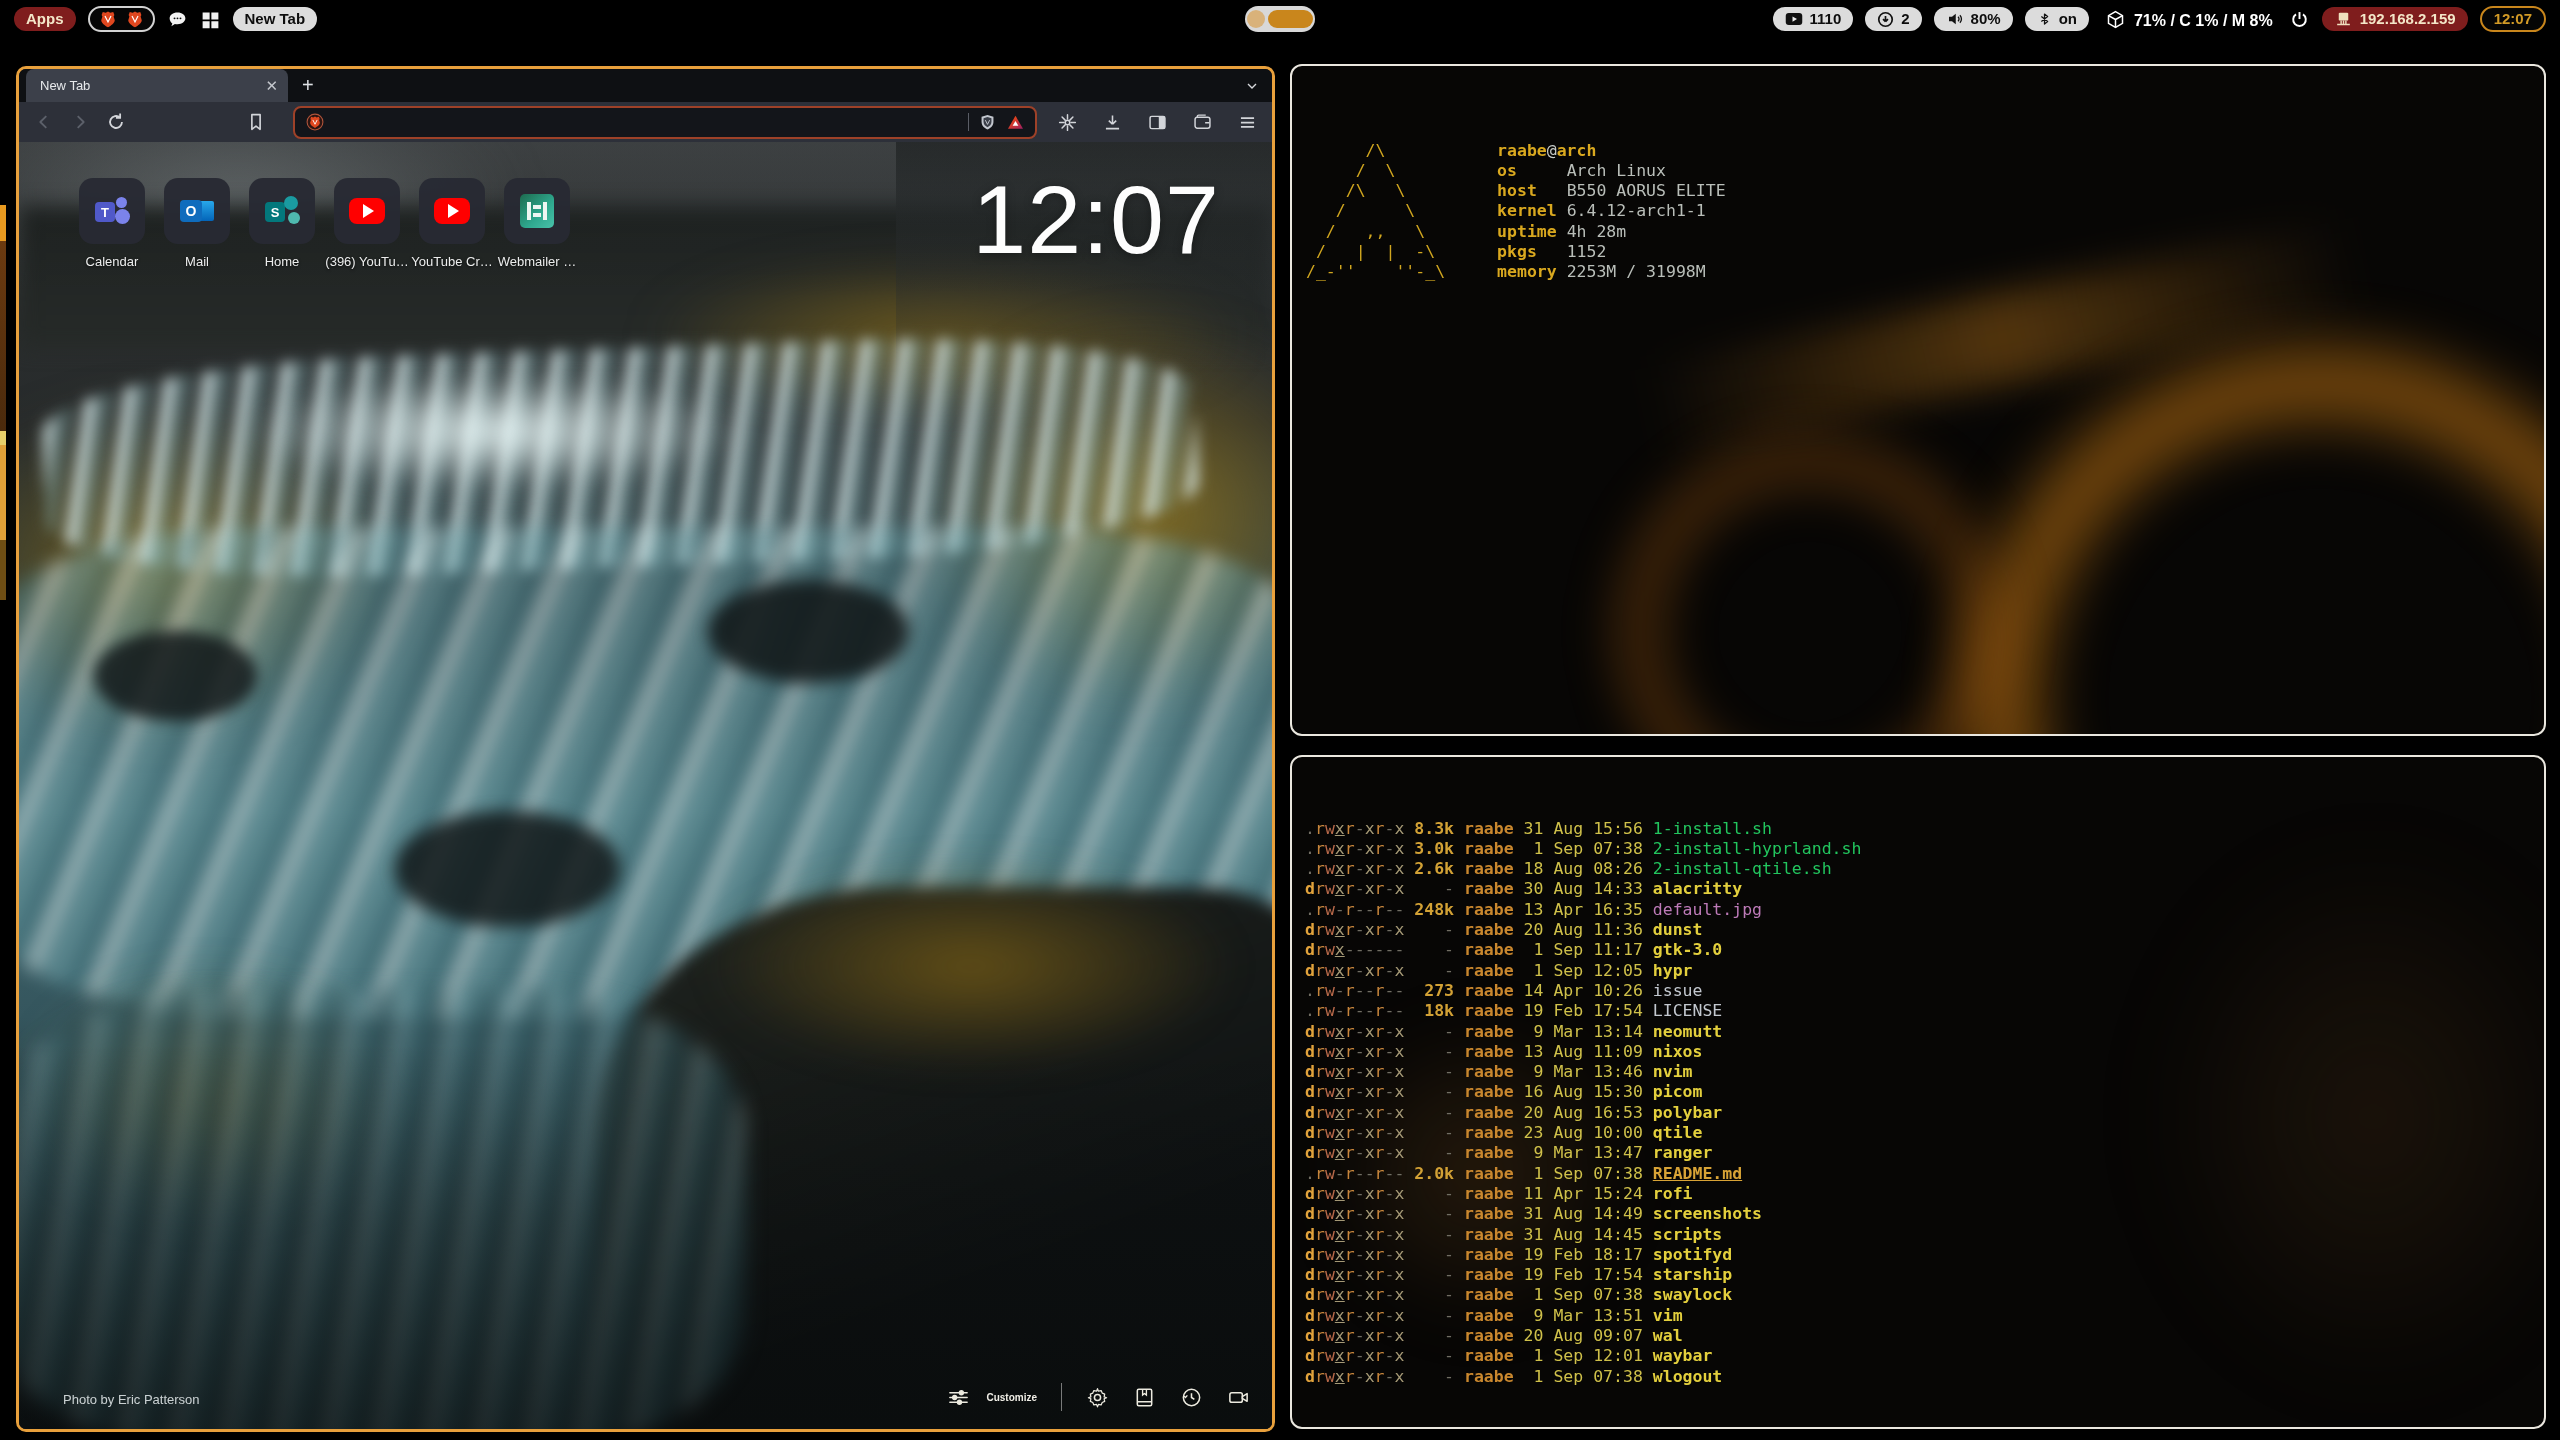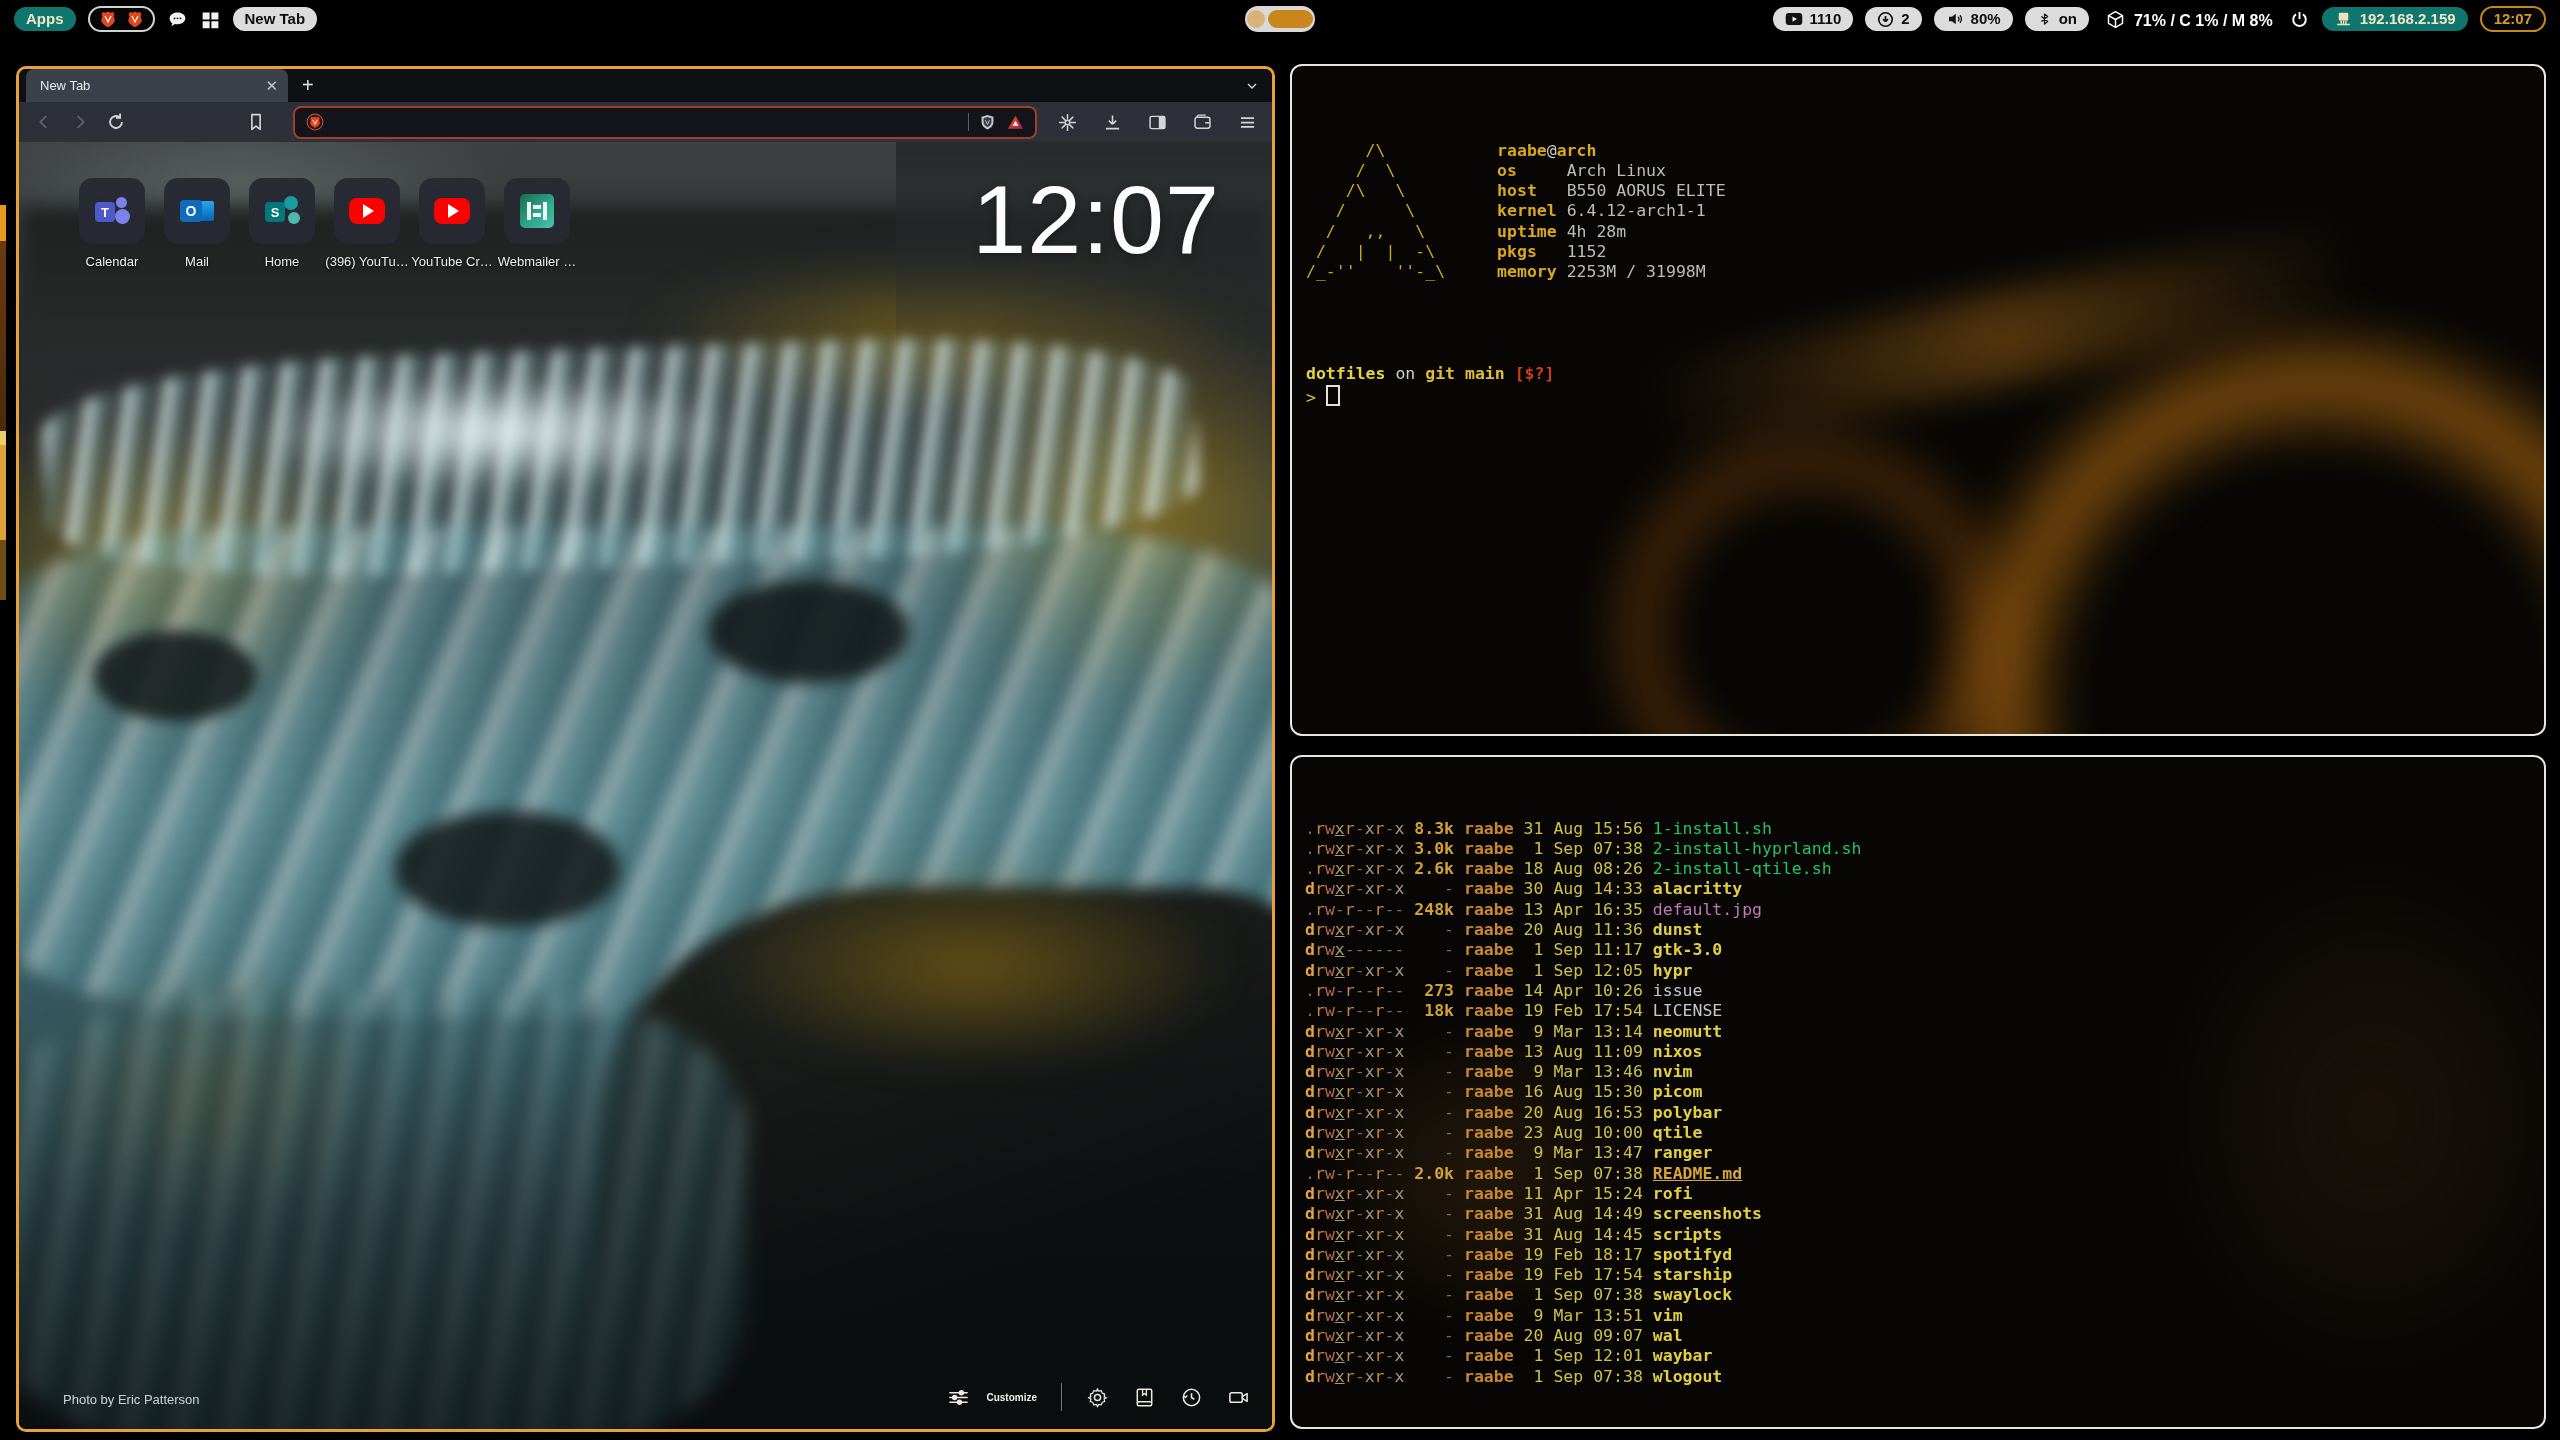--- a/index.html
+++ b/index.html
@@ -4,21 +4,21 @@
 <style>
   html,body{margin:0;padding:0;width:2560px;height:1440px;background:#000;overflow:hidden;
     font-family:"Liberation Sans",sans-serif;-webkit-font-smoothing:antialiased}
 
   
   #topbar{position:absolute;left:0;top:0;right:0;height:38px;display:flex;align-items:center;
     padding:0 14px;gap:12px;background:#000;z-index:50}
   .pill{display:flex;align-items:center;gap:7px;border-radius:999px;padding:3px 12px;
     font-size:15px;font-weight:700;line-height:18px}
   .pill.light{background:#dcdcdc;color:#0d0d0d}
-  .pill.orange{background:#0f766e;color:#f3e6c8}
+  .pill.orange{background:#7f1d1d;color:#f3e6c8}
   #ws-pill{background:#060606;border:2px solid #d2d2d2;padding:2px 9px;gap:9px}
   #toggle-pill{position:absolute;left:50%;top:50%;transform:translate(-50%,-50%);
     width:66px;height:22px;background:#d8d8d8;border-radius:999px;display:flex;align-items:center;padding:2px}
   #toggle-knob{width:18px;height:18px;border-radius:50%;background:#d9b27a}
   #toggle-bar{flex:1;height:18px;margin-left:3px;border-radius:999px;background:#c9861c}
   #tb-right{margin-left:auto;display:flex;align-items:center;gap:12px}
   .tb-ico{width:21px;height:21px;display:block}
   .sysstat{color:#fff;font-weight:700;font-size:16px;display:flex;align-items:flex-end;gap:8px;margin:0 4px}
   #clock-pill{border:2px solid #c9861c;color:#d29a26;background:#050505;padding:2px 12px}
 
@@ -462,21 +462,20 @@
     <div class="ff">
       <pre>      /\
      /  \
     /\   \
    /      \
   /   ,,   \
  /   |  |  -\
 /_-''    ''-_\</pre>
       <div class="ff-info"><div><span class="ff-u">raabe</span><span class="ff-at">@</span><span class="ff-u">arch</span></div><div><span class="ff-l">os     </span><span class="ff-v">Arch Linux</span></div><div><span class="ff-l">host   </span><span class="ff-v">B550 AORUS ELITE</span></div><div><span class="ff-l">kernel </span><span class="ff-v">6.4.12-arch1-1</span></div><div><span class="ff-l">uptime </span><span class="ff-v">4h 28m</span></div><div><span class="ff-l">pkgs   </span><span class="ff-v">1152</span></div><div><span class="ff-l">memory </span><span class="ff-v">2253M / 31998M</span></div></div>
     </div>
-    <div class="prompt"><div><span class="pr-dir">dotfiles</span> <span class="pr-on">on</span> <span class="pr-br">git main</span> <span class="pr-st">[$?]</span></div><div><span class="pr-sym">&gt; </span><span class="cursor"></span></div></div>
   </div>
 </div>
 
 <div id="term-bottom" class="termwin">
   <div class="glow g-soft1"></div>
   <div class="glow g-soft2"></div>
   <div class="tcontent">
     <div><div><span class="p-dot">.</span><span class="p-r">r</span><span class="p-w">w</span><span class="p-x u">x</span><span class="p-r">r</span><span class="p-dash">-</span><span class="p-x">x</span><span class="p-r">r</span><span class="p-dash">-</span><span class="p-x">x</span> <span class="sz">8.3k</span> <span class="usr">raabe</span> <span class="dt">31 Aug 15:56</span> <span class="n-script">1-install.sh</span></div><div><span class="p-dot">.</span><span class="p-r">r</span><span class="p-w">w</span><span class="p-x u">x</span><span class="p-r">r</span><span class="p-dash">-</span><span class="p-x">x</span><span class="p-r">r</span><span class="p-dash">-</span><span class="p-x">x</span> <span class="sz">3.0k</span> <span class="usr">raabe</span> <span class="dt"> 1 Sep 07:38</span> <span class="n-script">2-install-hyprland.sh</span></div><div><span class="p-dot">.</span><span class="p-r">r</span><span class="p-w">w</span><span class="p-x u">x</span><span class="p-r">r</span><span class="p-dash">-</span><span class="p-x">x</span><span class="p-r">r</span><span class="p-dash">-</span><span class="p-x">x</span> <span class="sz">2.6k</span> <span class="usr">raabe</span> <span class="dt">18 Aug 08:26</span> <span class="n-script">2-install-qtile.sh</span></div><div><span class="p-d">d</span><span class="p-r">r</span><span class="p-w">w</span><span class="p-x u">x</span><span class="p-r">r</span><span class="p-dash">-</span><span class="p-x">x</span><span class="p-r">r</span><span class="p-dash">-</span><span class="p-x">x</span> <span class="p-dash">   -</span> <span class="usr">raabe</span> <span class="dt">30 Aug 14:33</span> <span class="n-dir">alacritty</span></div><div><span class="p-dot">.</span><span class="p-r">r</span><span class="p-w">w</span><span class="p-dash">-</span><span class="p-r">r</span><span class="p-dash">-</span><span class="p-dash">-</span><span class="p-r">r</span><span class="p-dash">-</span><span class="p-dash">-</span> <span class="sz">248k</span> <span class="usr">raabe</span> <span class="dt">13 Apr 16:35</span> <span class="n-image">default.jpg</span></div><div><span class="p-d">d</span><span class="p-r">r</span><span class="p-w">w</span><span class="p-x u">x</span><span class="p-r">r</span><span class="p-dash">-</span><span class="p-x">x</span><span class="p-r">r</span><span class="p-dash">-</span><span class="p-x">x</span> <span class="p-dash">   -</span> <span class="usr">raabe</span> <span class="dt">20 Aug 11:36</span> <span class="n-dir">dunst</span></div><div><span class="p-d">d</span><span class="p-r">r</span><span class="p-w">w</span><span class="p-x u">x</span><span class="p-dash">-</span><span class="p-dash">-</span><span class="p-dash">-</span><span class="p-dash">-</span><span class="p-dash">-</span><span class="p-dash">-</span> <span class="p-dash">   -</span> <span class="usr">raabe</span> <span class="dt"> 1 Sep 11:17</span> <span class="n-dir">gtk-3.0</span></div><div><span class="p-d">d</span><span class="p-r">r</span><span class="p-w">w</span><span class="p-x u">x</span><span class="p-r">r</span><span class="p-dash">-</span><span class="p-x">x</span><span class="p-r">r</span><span class="p-dash">-</span><span class="p-x">x</span> <span class="p-dash">   -</span> <span class="usr">raabe</span> <span class="dt"> 1 Sep 12:05</span> <span class="n-dir">hypr</span></div><div><span class="p-dot">.</span><span class="p-r">r</span><span class="p-w">w</span><span class="p-dash">-</span><span class="p-r">r</span><span class="p-dash">-</span><span class="p-dash">-</span><span class="p-r">r</span><span class="p-dash">-</span><span class="p-dash">-</span> <span class="sz"> 273</span> <span class="usr">raabe</span> <span class="dt">14 Apr 10:26</span> <span class="n-file">issue</span></div><div><span class="p-dot">.</span><span class="p-r">r</span><span class="p-w">w</span><span class="p-dash">-</span><span class="p-r">r</span><span class="p-dash">-</span><span class="p-dash">-</span><span class="p-r">r</span><span class="p-dash">-</span><span class="p-dash">-</span> <span class="sz"> 18k</span> <span class="usr">raabe</span> <span class="dt">19 Feb 17:54</span> <span class="n-file">LICENSE</span></div><div><span class="p-d">d</span><span class="p-r">r</span><span class="p-w">w</span><span class="p-x u">x</span><span class="p-r">r</span><span class="p-dash">-</span><span class="p-x">x</span><span class="p-r">r</span><span class="p-dash">-</span><span class="p-x">x</span> <span class="p-dash">   -</span> <span class="usr">raabe</span> <span class="dt"> 9 Mar 13:14</span> <span class="n-dir">neomutt</span></div><div><span class="p-d">d</span><span class="p-r">r</span><span class="p-w">w</span><span class="p-x u">x</span><span class="p-r">r</span><span class="p-dash">-</span><span class="p-x">x</span><span class="p-r">r</span><span class="p-dash">-</span><span class="p-x">x</span> <span class="p-dash">   -</span> <span class="usr">raabe</span> <span class="dt">13 Aug 11:09</span> <span class="n-dir">nixos</span></div><div><span class="p-d">d</span><span class="p-r">r</span><span class="p-w">w</span><span class="p-x u">x</span><span class="p-r">r</span><span class="p-dash">-</span><span class="p-x">x</span><span class="p-r">r</span><span class="p-dash">-</span><span class="p-x">x</span> <span class="p-dash">   -</span> <span class="usr">raabe</span> <span class="dt"> 9 Mar 13:46</span> <span class="n-dir">nvim</span></div><div><span class="p-d">d</span><span class="p-r">r</span><span class="p-w">w</span><span class="p-x u">x</span><span class="p-r">r</span><span class="p-dash">-</span><span class="p-x">x</span><span class="p-r">r</span><span class="p-dash">-</span><span class="p-x">x</span> <span class="p-dash">   -</span> <span class="usr">raabe</span> <span class="dt">16 Aug 15:30</span> <span class="n-dir">picom</span></div><div><span class="p-d">d</span><span class="p-r">r</span><span class="p-w">w</span><span class="p-x u">x</span><span class="p-r">r</span><span class="p-dash">-</span><span class="p-x">x</span><span class="p-r">r</span><span class="p-dash">-</span><span class="p-x">x</span> <span class="p-dash">   -</span> <span class="usr">raabe</span> <span class="dt">20 Aug 16:53</span> <span class="n-dir">polybar</span></div><div><span class="p-d">d</span><span class="p-r">r</span><span class="p-w">w</span><span class="p-x u">x</span><span class="p-r">r</span><span class="p-dash">-</span><span class="p-x">x</span><span class="p-r">r</span><span class="p-dash">-</span><span class="p-x">x</span> <span class="p-dash">   -</span> <span class="usr">raabe</span> <span class="dt">23 Aug 10:00</span> <span class="n-dir">qtile</span></div><div><span class="p-d">d</span><span class="p-r">r</span><span class="p-w">w</span><span class="p-x u">x</span><span class="p-r">r</span><span class="p-dash">-</span><span class="p-x">x</span><span class="p-r">r</span><span class="p-dash">-</span><span class="p-x">x</span> <span class="p-dash">   -</span> <span class="usr">raabe</span> <span class="dt"> 9 Mar 13:47</span> <span class="n-dir">ranger</span></div><div><span class="p-dot">.</span><span class="p-r">r</span><span class="p-w">w</span><span class="p-dash">-</span><span class="p-r">r</span><span class="p-dash">-</span><span class="p-dash">-</span><span class="p-r">r</span><span class="p-dash">-</span><span class="p-dash">-</span> <span class="sz">2.0k</span> <span class="usr">raabe</span> <span class="dt"> 1 Sep 07:38</span> <span class="n-readme">README.md</span></div><div><span class="p-d">d</span><span class="p-r">r</span><span class="p-w">w</span><span class="p-x u">x</span><span class="p-r">r</span><span class="p-dash">-</span><span class="p-x">x</span><span class="p-r">r</span><span class="p-dash">-</span><span class="p-x">x</span> <span class="p-dash">   -</span> <span class="usr">raabe</span> <span class="dt">11 Apr 15:24</span> <span class="n-dir">rofi</span></div><div><span class="p-d">d</span><span class="p-r">r</span><span class="p-w">w</span><span class="p-x u">x</span><span class="p-r">r</span><span class="p-dash">-</span><span class="p-x">x</span><span class="p-r">r</span><span class="p-dash">-</span><span class="p-x">x</span> <span class="p-dash">   -</span> <span class="usr">raabe</span> <span class="dt">31 Aug 14:49</span> <span class="n-dir">screenshots</span></div><div><span class="p-d">d</span><span class="p-r">r</span><span class="p-w">w</span><span class="p-x u">x</span><span class="p-r">r</span><span class="p-dash">-</span><span class="p-x">x</span><span class="p-r">r</span><span class="p-dash">-</span><span class="p-x">x</span> <span class="p-dash">   -</span> <span class="usr">raabe</span> <span class="dt">31 Aug 14:45</span> <span class="n-dir">scripts</span></div><div><span class="p-d">d</span><span class="p-r">r</span><span class="p-w">w</span><span class="p-x u">x</span><span class="p-r">r</span><span class="p-dash">-</span><span class="p-x">x</span><span class="p-r">r</span><span class="p-dash">-</span><span class="p-x">x</span> <span class="p-dash">   -</span> <span class="usr">raabe</span> <span class="dt">19 Feb 18:17</span> <span class="n-dir">spotifyd</span></div><div><span class="p-d">d</span><span class="p-r">r</span><span class="p-w">w</span><span class="p-x u">x</span><span class="p-r">r</span><span class="p-dash">-</span><span class="p-x">x</span><span class="p-r">r</span><span class="p-dash">-</span><span class="p-x">x</span> <span class="p-dash">   -</span> <span class="usr">raabe</span> <span class="dt">19 Feb 17:54</span> <span class="n-dir">starship</span></div><div><span class="p-d">d</span><span class="p-r">r</span><span class="p-w">w</span><span class="p-x u">x</span><span class="p-r">r</span><span class="p-dash">-</span><span class="p-x">x</span><span class="p-r">r</span><span class="p-dash">-</span><span class="p-x">x</span> <span class="p-dash">   -</span> <span class="usr">raabe</span> <span class="dt"> 1 Sep 07:38</span> <span class="n-dir">swaylock</span></div><div><span class="p-d">d</span><span class="p-r">r</span><span class="p-w">w</span><span class="p-x u">x</span><span class="p-r">r</span><span class="p-dash">-</span><span class="p-x">x</span><span class="p-r">r</span><span class="p-dash">-</span><span class="p-x">x</span> <span class="p-dash">   -</span> <span class="usr">raabe</span> <span class="dt"> 9 Mar 13:51</span> <span class="n-dir">vim</span></div><div><span class="p-d">d</span><span class="p-r">r</span><span class="p-w">w</span><span class="p-x u">x</span><span class="p-r">r</span><span class="p-dash">-</span><span class="p-x">x</span><span class="p-r">r</span><span class="p-dash">-</span><span class="p-x">x</span> <span class="p-dash">   -</span> <span class="usr">raabe</span> <span class="dt">20 Aug 09:07</span> <span class="n-dir">wal</span></div><div><span class="p-d">d</span><span class="p-r">r</span><span class="p-w">w</span><span class="p-x u">x</span><span class="p-r">r</span><span class="p-dash">-</span><span class="p-x">x</span><span class="p-r">r</span><span class="p-dash">-</span><span class="p-x">x</span> <span class="p-dash">   -</span> <span class="usr">raabe</span> <span class="dt"> 1 Sep 12:01</span> <span class="n-dir">waybar</span></div><div><span class="p-d">d</span><span class="p-r">r</span><span class="p-w">w</span><span class="p-x u">x</span><span class="p-r">r</span><span class="p-dash">-</span><span class="p-x">x</span><span class="p-r">r</span><span class="p-dash">-</span><span class="p-x">x</span> <span class="p-dash">   -</span> <span class="usr">raabe</span> <span class="dt"> 1 Sep 07:38</span> <span class="n-dir">wlogout</span></div></div>
     
   </div>

